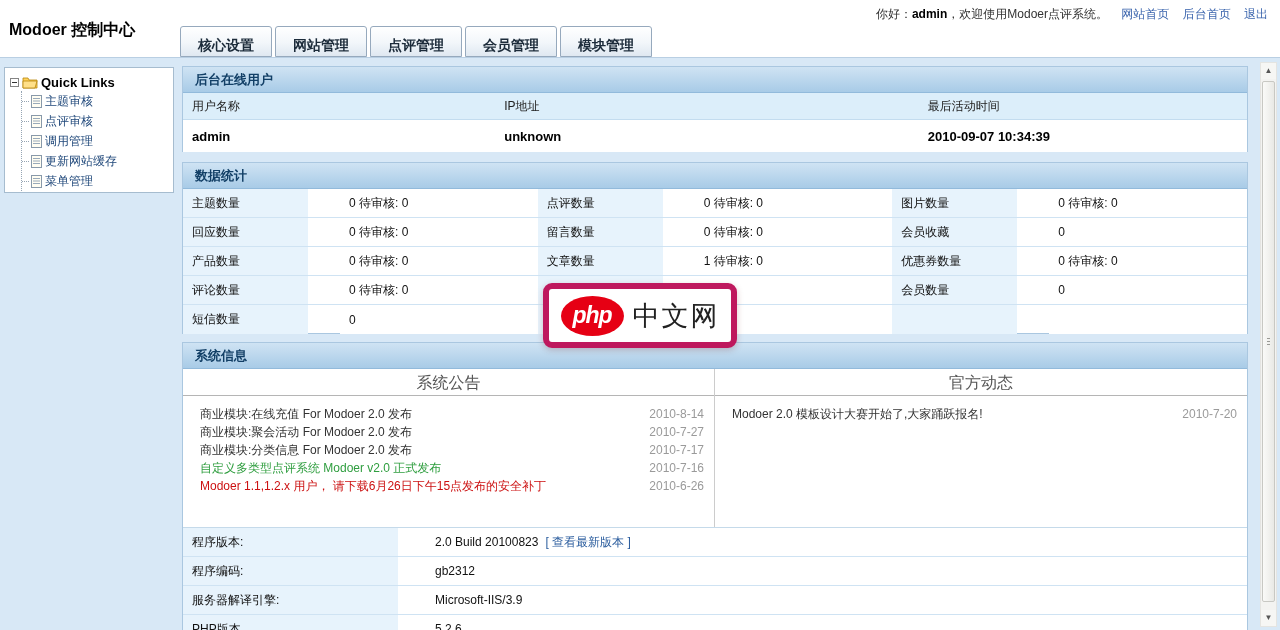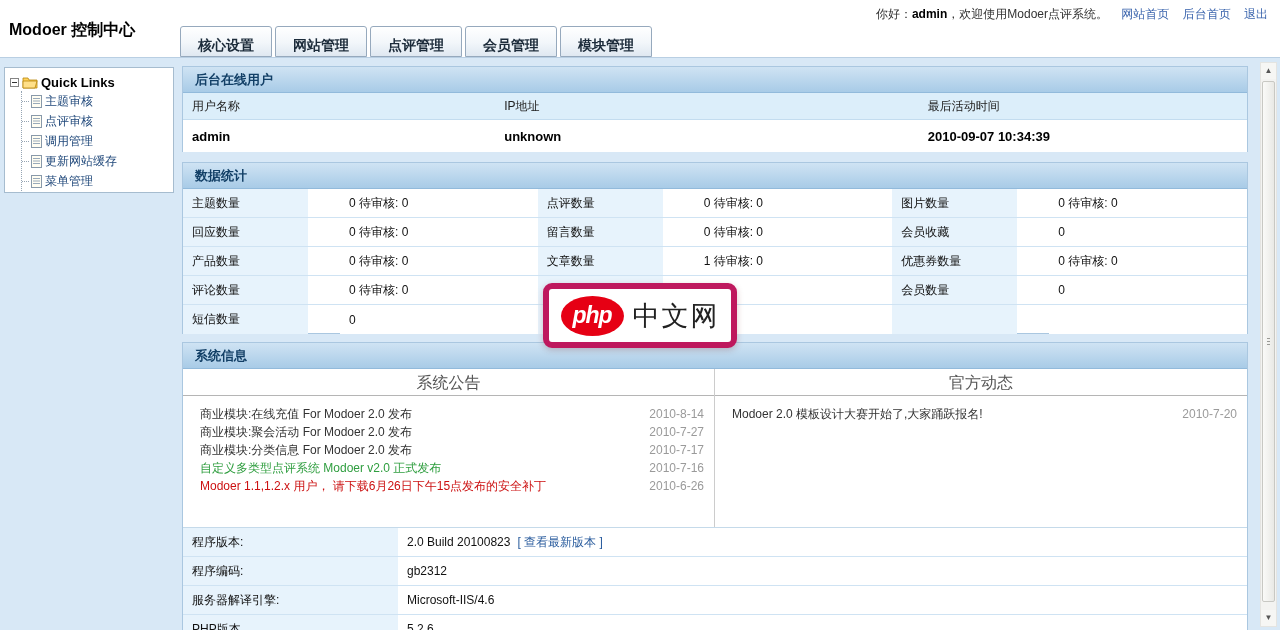--- a/index.html
+++ b/index.html
@@ -64,21 +64,21 @@
   .sys-col { width:50%; overflow:hidden; }
   .sys-col.left { border-right:1px solid #ccc; }
   .col-header { height:27px; line-height:27px; text-align:center; font-size:16px; color:#555; border-bottom:1px solid #b5b5b5; }
   .news-list { padding-top:9px; }
   .news-item { display:flex; align-items:baseline; font-size:12px; line-height:18px; padding:0 10px 0 17px; color:#333; }
   .news-text { flex:1; }
   .news-date { width:68px; text-align:right; color:#9a9a9a; }
   .ann-green { color:#2f9e3f; }
   .ann-red { color:#cc1111; }
   .info-rows { border-top:1px solid #c5daea; }
-  .i-row { display:flex; height:29px; border-bottom:1px solid #cfe3f3; font-size:12px; color:#111; }
+  .i-row { display:flex; height:29px; border-bottom:1px solid #cfe3f3; font-size:12px; color:#111;gap:28px; }
   .i-label { width:215px; background:#e7f3fc; display:flex; align-items:center; padding-left:9px; }
   .i-value { flex:1; display:flex; align-items:center; padding-left:9px; background:#fff; }
   .i-link { color:#2b5d9e; margin-left:7px; cursor:pointer; }
 
   
   .scrollbar { position:absolute; right:3px; top:4px; width:17px; height:565px; background:#f3f3f1; border:1px solid #e4e4e1;
                display:flex; flex-direction:column; }
   .sb-btn { height:16px; flex:0 0 auto; background:#f6f6f4; color:#555; font-size:8px; text-align:center; line-height:16px; cursor:pointer; }
   .sb-thumb { flex:1 1 auto; margin:2px 1px 8px 1px; background:linear-gradient(90deg,#fafaf8,#e9e9e5); border:1px solid #c8c8c3;
               border-radius:2px; position:relative; cursor:pointer; }
@@ -261,21 +261,21 @@
       </div>
       <div class="i-row">
         <div class="i-label">程序编码:</div>
         <div class="i-value">
           <span>gb2312</span>
         </div>
       </div>
       <div class="i-row">
         <div class="i-label">服务器解译引擎:</div>
         <div class="i-value">
-          <span>Microsoft-IIS/4.6</span>
+          <span>Microsoft-IIS/3.9</span>
         </div>
       </div>
       <div class="i-row">
         <div class="i-label">PHP版本</div>
         <div class="i-value">
           <span>5.2.6</span>
         </div>
       </div>
     </div>
   </div>

